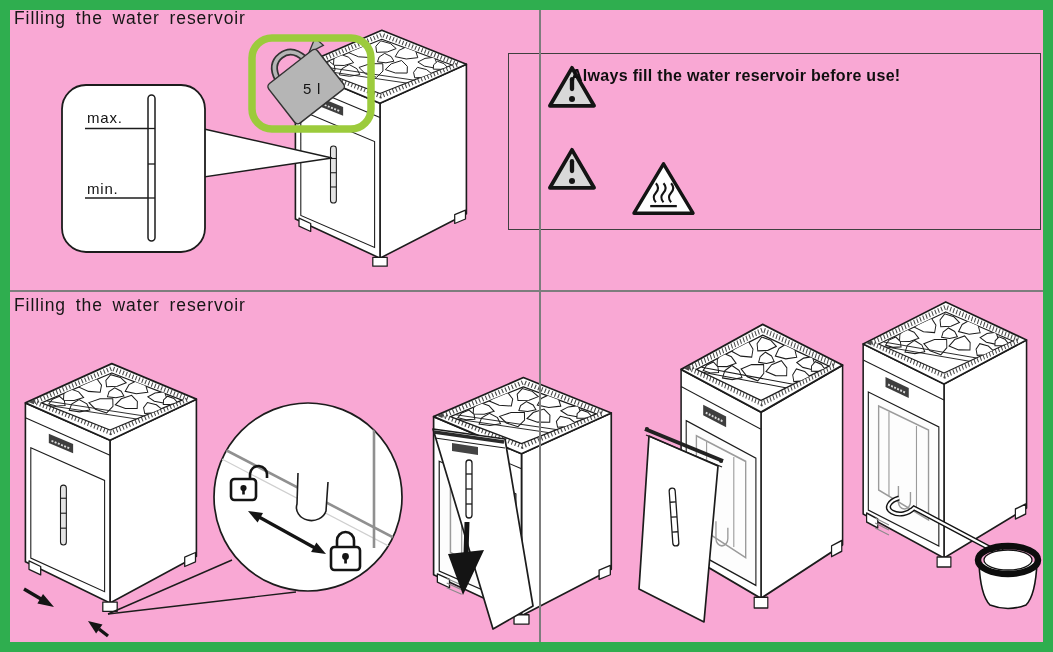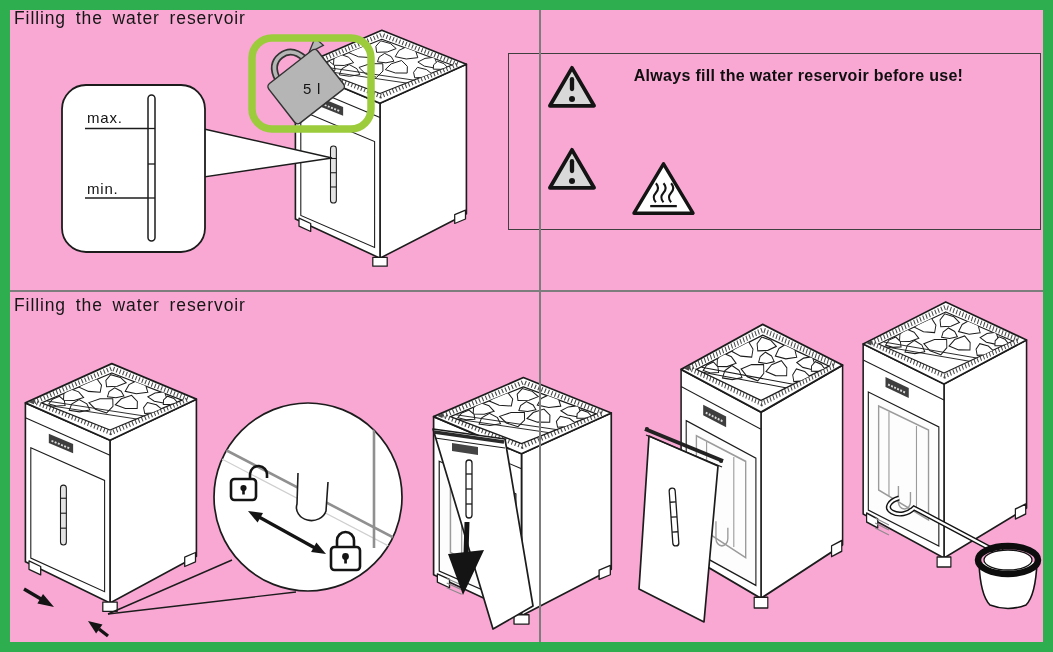--- a/index.html
+++ b/index.html
@@ -11,21 +11,21 @@
   .h-divider{position:absolute;left:0;top:290px;width:1053px;height:2px;background:var(--div,#7d7d7d);z-index:6}
   .title{position:absolute;font-size:17.5px;color:#161616;letter-spacing:.9px;word-spacing:4px;z-index:4}
   .title-fill{left:14px;top:8px}
   .title-drain{left:14px;top:295px}
   .warning-box{position:absolute;left:508px;top:53px;width:533px;height:177px;
         border:1.4px solid #3f3f3f;background:transparent;z-index:3;box-sizing:border-box}
   .warning-box svg{position:absolute}
   .wt1{left:38px;top:10px}
   .wt2{left:38px;top:92px}
   .hot{left:121px;top:105px}
-  .warning-text{position:absolute;left:62px;top:13px;width:455px;text-align:center;
+  .warning-text{position:absolute;left:62px;top:13px;width:455px;
         font-weight:bold;font-size:16px;color:#0f0f0f;letter-spacing:.3px}
   .illu{position:absolute;z-index:2;overflow:visible}
   .wedge{fill:#fff;stroke:#1c1c1c;stroke-width:1.5}
   .bubble{fill:#fff;stroke:#1c1c1c;stroke-width:1.8}
   .cap{fill:#fff;stroke:#1c1c1c;stroke-width:1.5}
   .tick{stroke:#1c1c1c;stroke-width:1.3}
   .svgtxt{font-size:15px;font-family:"Liberation Sans",sans-serif;letter-spacing:.8px;fill:#141414}
   .hl{fill:none;stroke:var(--hl,#9ccb3c);stroke-width:7.5}
 </style>
 </head>

